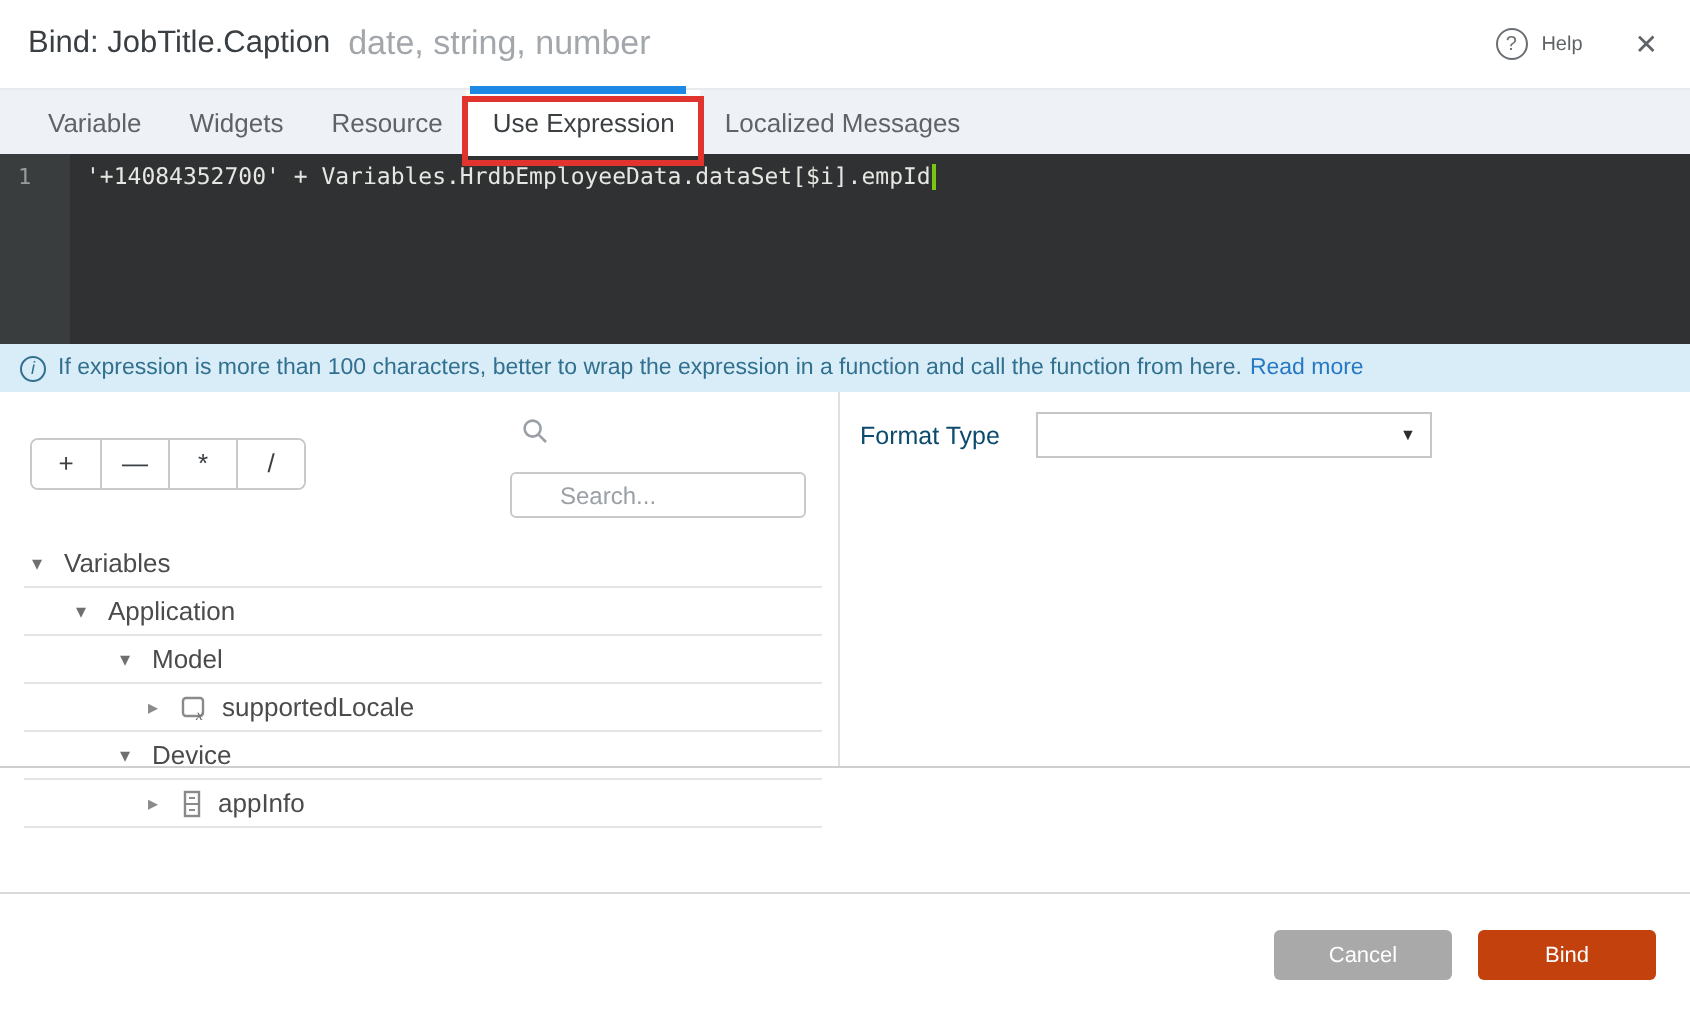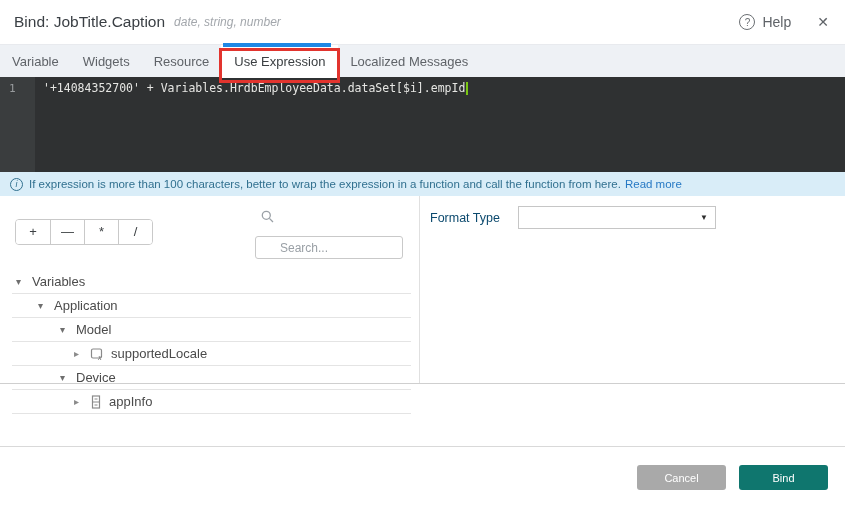--- a/index.html
+++ b/index.html
@@ -2,28 +2,28 @@
 <html><head>
 <meta charset="utf-8">
 <style>
   * { margin:0; padding:0; box-sizing:border-box; }
   body { margin:0; background:#fff; font-family:"Liberation Sans", sans-serif; }
   .dialog { position:relative; width:845px; height:506px; background:#fff; overflow:hidden; color:#3c4043; }
 
   
   .header { height:44px; display:flex; align-items:center; padding:0 16px 0 14px; background:#fff; }
   .title { font-size:15.5px; font-weight:500; color:#3a3f44; }
-  .hint { font-size:12px; font-style:italic; color:#a3a7ac; margin-left:9px; }
+  .hint { font-size:17px; color:#a3a7ac; margin-left:9px; }
   .header-right { margin-left:auto; display:flex; align-items:center; }
   .help-icon { width:16px; height:16px; border:1.3px solid #6b6f73; border-radius:50%; display:flex; align-items:center; justify-content:center; font-size:10px; color:#6b6f73; }
-  .help-label { font-size:14px; color:#5f6368; margin-left:7px; }
+  .help-label { font-size:10px; color:#5f6368; margin-left:7px; }
   .close-icon { margin-left:26px; font-size:14px; color:#5f6368; cursor:pointer; line-height:1; }
 
   
-  .tabbar { position:relative; z-index:5; height:33px; background:#eef1f5; display:flex; border-top:1px solid #e8eaee; }
+  .tabbar { position:relative; z-index:5; height:33px; background:#eef1f5; display:flex; padding-left:12px; border-top:1px solid #e8eaee; }
   .tab { position:relative; height:33px; line-height:33px; padding:0 12px; font-size:13px; color:#5f6368; cursor:pointer; white-space:nowrap; }
   .tab.active { background:#fff; color:#3c4043; padding:0 13px; }
   .blue-bar { position:absolute; left:2px; right:7px; top:-2px; height:4px; background:#1e88e5; }
   .red-box { position:absolute; left:-2px; right:-2px; top:3px; bottom:-5px; border:3px solid #e2342e; z-index:6; pointer-events:none; }
 
   
   .editor { height:95px; display:flex; background:#2f3132; }
   .gutter { width:35px; background:#3a3d3e; padding:5px 0 0 9px; font-family:"DejaVu Sans Mono", monospace; font-size:11px; color:#989c9e; }
   .code-area { flex:1; padding:4px 0 0 8px; font-family:"DejaVu Sans Mono", monospace; font-size:11.5px; color:#e6e6e3; white-space:pre; }
   .cursor { display:inline-block; width:2px; height:13px; background:#7ac613; vertical-align:text-bottom; margin-left:1px; }
@@ -64,21 +64,21 @@
   .format-select .value { font-size:12px; color:#3c4043; }
   .select-arrow { font-size:8px; color:#2d2d2d; }
   .apply-btn { position:absolute; right:10px; bottom:7px; width:94px; height:26px; background:#1e87e5; color:#fff; border:none; border-radius:3px; font-size:12.5px; cursor:pointer; font-family:"Liberation Sans", sans-serif; }
 
   .main-gap { height:62px; background:#fff; }
 
   
   .footer { height:60px; border-top:1px solid #d9d9d9; display:flex; justify-content:flex-end; align-items:flex-start; padding:18px 17px 0 0; gap:13px; }
   .btn { width:89px; height:25px; border:none; border-radius:3px; font-size:11px; color:#fff; cursor:pointer; font-family:"Liberation Sans", sans-serif; }
   .btn-cancel { background:#a9a9a9; }
-  .btn-bind { background:#0f766e; }
+  .btn-bind { background:#c2410c; }
 </style>
 </head>
 <body>
 
 <div class="dialog">
 
   <div class="header">
     <span class="title">Bind: JobTitle.Caption</span>
     <span class="hint">date, string, number</span>
     <div class="header-right">

